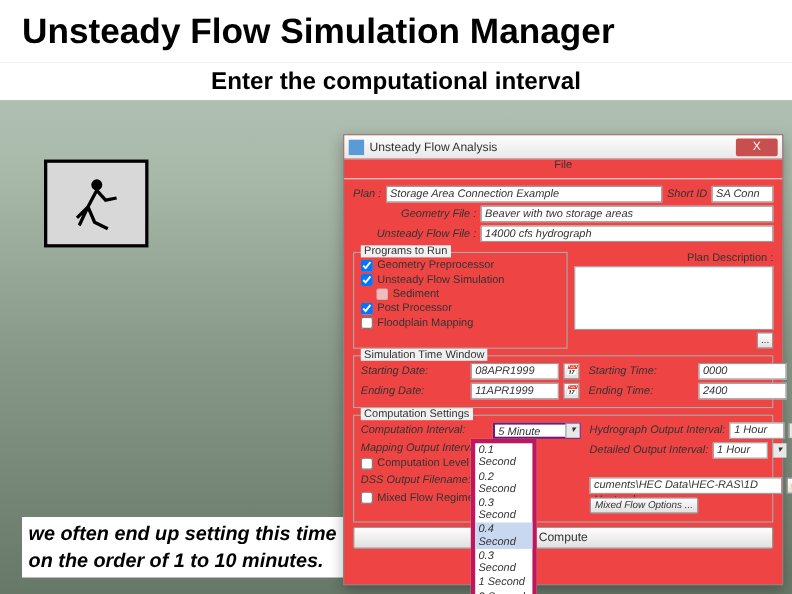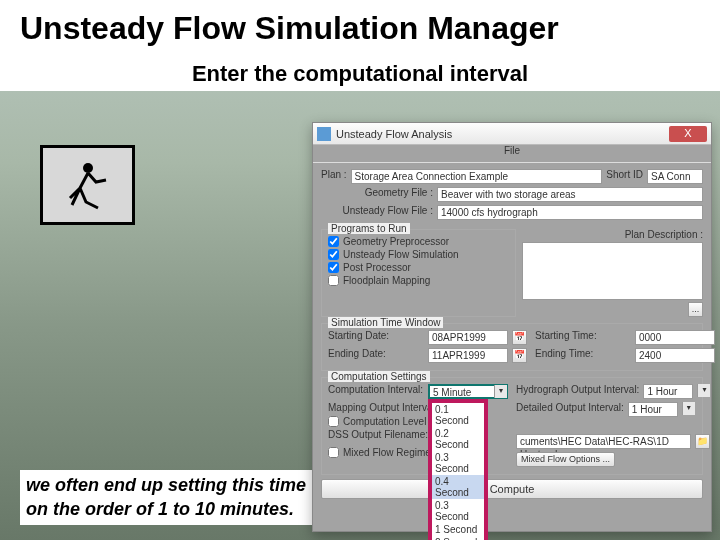--- a/index.html
+++ b/index.html
@@ -51,21 +51,21 @@
     padding: 4px 6px;
     line-height: 1.3;
   }
   
   .dlg {
     position: absolute;
     top: 122px;
     left: 312px;
     width: 400px;
     height: 410px;
-    background: #a3a3a3;
+    background: #ef4444;
     border: 1px solid #888;
     font-family: "Segoe UI", Tahoma, sans-serif;
     font-size: 10px;
     color: #333;
     box-shadow: 0 4px 12px rgba(0,0,0,.3);
   }
   .titlebar {
     height: 22px;
     background: linear-gradient(#fdfdfd, #e8e8e8);
     border-bottom: 1px solid #bbb;
@@ -96,23 +96,25 @@
     align-items: center;
     font-size: 10px;
     border-bottom: 1px solid #ddd;
     flex-direction: column;
   }
   .body {
     padding: 6px 8px;
   }
   .row {
     display: flex;
+    align-items: center;
     gap: 4px;
     margin-bottom: 3px;
     font-size: 10px;
+    font-style: italic;
   }
   .row label { white-space: nowrap; }
   .inp {
     background: #fff;
     border: 1px solid #999;
     height: 15px;
     font-size: 10px;
     padding: 0 3px;
     line-height: 13px;
   }
@@ -138,21 +140,21 @@
     margin-bottom: 2px;
   }
   .chk input { width: 11px; height: 11px; }
   .twocol { display: flex; gap: 8px; }
   .twocol > div { flex: 1; }
   .twocol .row label:first-child { min-width: 96px; display: inline-block; }
   .twocol .row .inp { width: 80px; }
   .dropdown {
     position: relative;
   }
-  .dropdown .inp { width: 78px; border: 2px solid #0f766e; }
+  .dropdown .inp { width: 78px; border: 2px solid #701a75; margin-left: 20px; }
   .dd-arrow {
     position: absolute;
     right: 1px; top: 1px;
     width: 13px; height: 13px;
     background: #e8e8e8;
     border-left: 1px solid #999;
     text-align: center;
     line-height: 11px;
     font-size: 8px;
   }
@@ -248,20 +250,24 @@
       <div class="fieldset" style="flex:1">
         <div class="legend">Programs to Run</div>
         <div class="chk">
             <input type="checkbox" checked="" style="">
             <span>Geometry Preprocessor</span>
           </div>
         <div class="chk">
             <input type="checkbox" checked="" style="">
             <span>Unsteady Flow Simulation</span>
           </div>
+        <div class="chk" style="padding-left:14px">
+            <input type="checkbox" disabled="" style="">
+            <span>Sediment</span>
+          </div>
         <div class="chk">
             <input type="checkbox" checked="" style="">
             <span>Post Processor</span>
           </div>
         <div class="chk">
             <input type="checkbox" style="">
             <span>Floodplain Mapping</span>
           </div>
       </div>
       <div style="flex:1;padding-top:6px">

